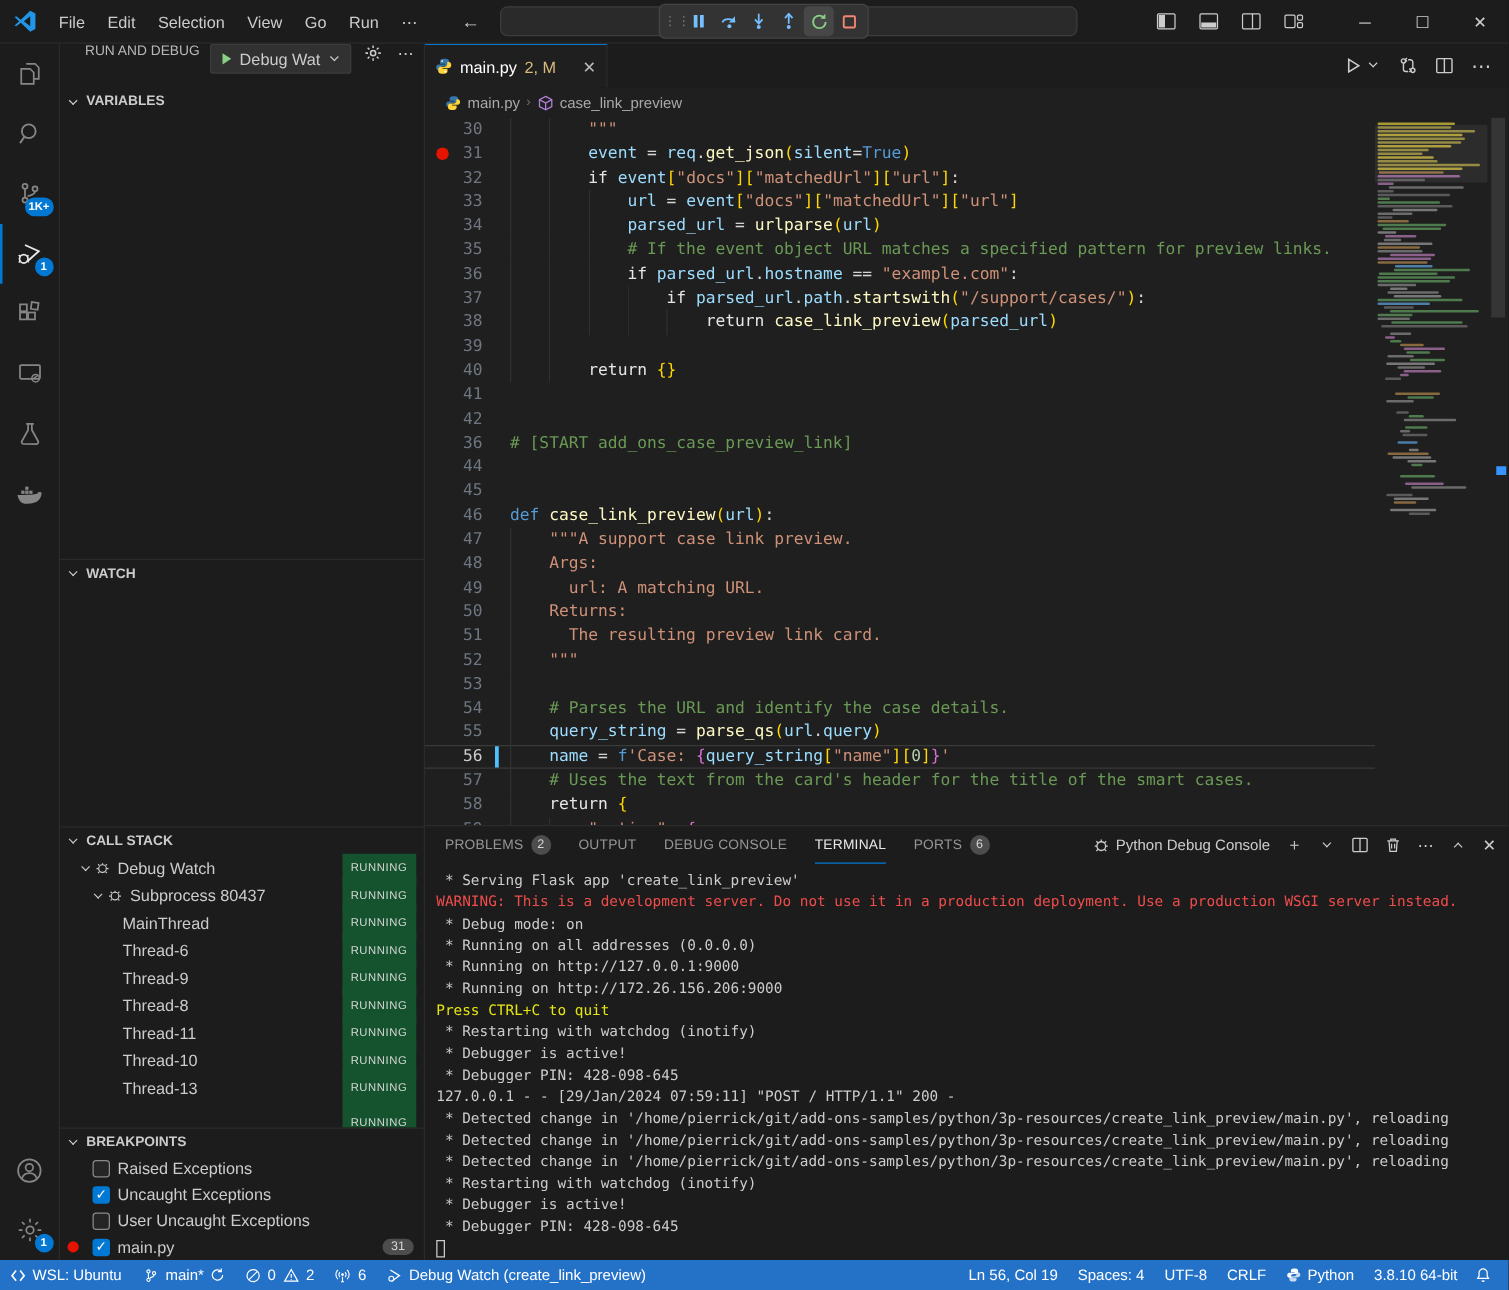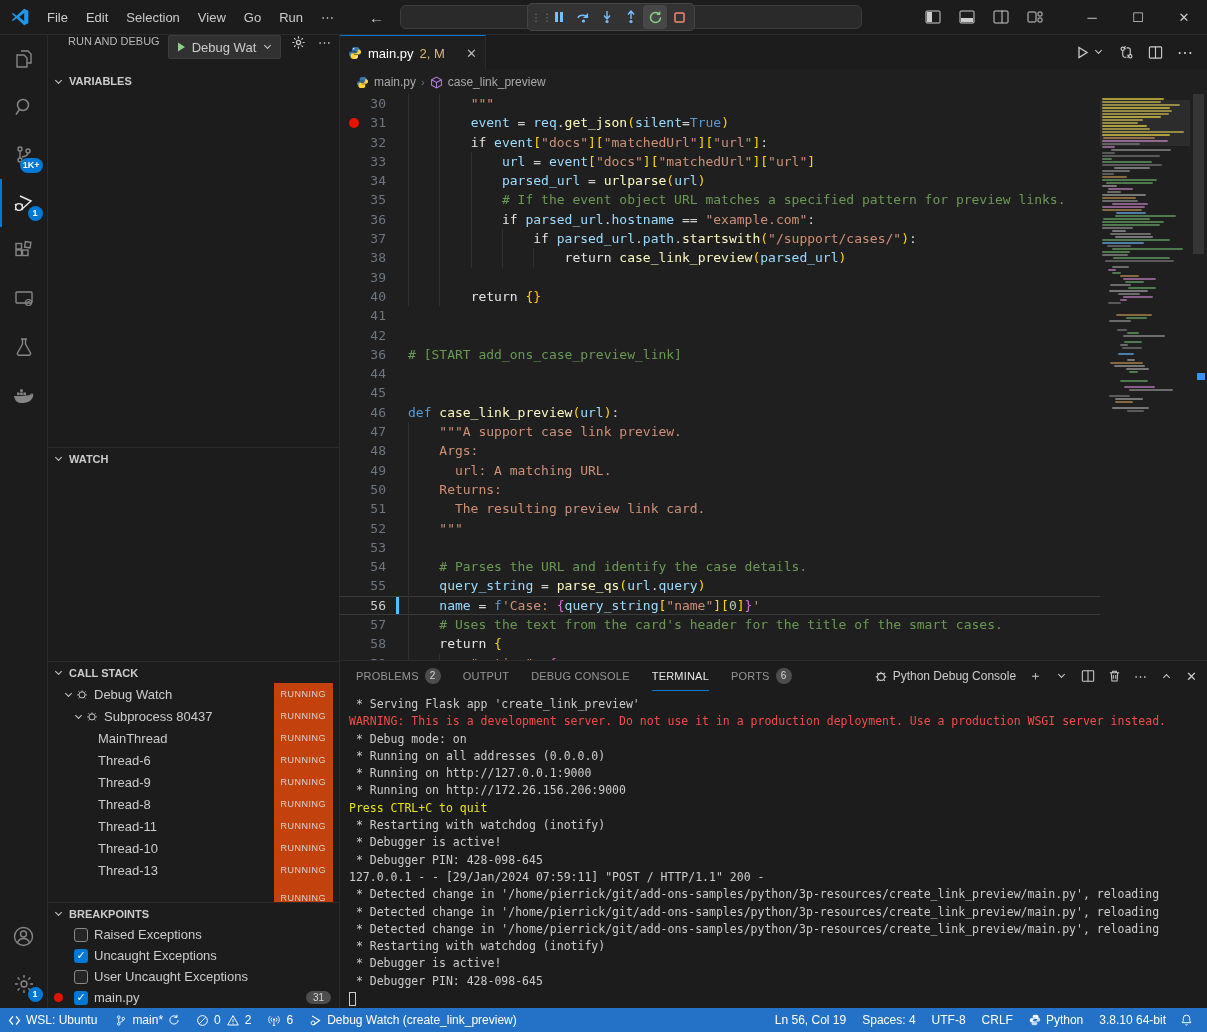--- a/index.html
+++ b/index.html
@@ -51,21 +51,21 @@
   .debug-config { display:flex; align-items:center; background:#313131; border:1px solid #3c3c3c;
     border-radius:2px; height:24px; padding:0 6px; gap:5px; font-size:13px; color:#cccccc; }
   .sb-header-actions { margin-left:auto; display:flex; gap:12px; align-items:center; color:#cccccc; }
   .section-header { height:22px; display:flex; align-items:center; gap:4px; padding-left:4px;
     border-top:1px solid #2b2b2b; font-size:11px; font-weight:bold; color:#cccccc; }
   .chev { width:5px; height:5px; border-right:1px solid #cccccc; border-bottom:1px solid #cccccc;
     transform:rotate(45deg); margin:0 4px 2px 4px; flex:none; }
   .section-body { overflow:hidden; }
   .cs-row { height:22px; display:flex; align-items:center; font-size:13px; color:#cccccc; }
   .cs-label { white-space:nowrap; overflow:hidden; }
-  .running-badge { margin-left:auto; margin-right:6px; background:#c2410c; border-radius:3px;
+  .running-badge { margin-left:auto; margin-right:6px; background:#14532d; border-radius:3px;
     font-size:9px; letter-spacing:.5px; color:#d6d6d6; padding:12px 7px; flex:none; }
   .bug-ico { margin-right:5px; flex:none; }
   .bp-row { height:21px; display:flex; align-items:center; padding-left:26px; position:relative; }
   .bp-check { width:14px; height:14px; border-radius:3px; margin-right:6px; flex:none;
     display:flex; align-items:center; justify-content:center; font-size:11px; color:#fff; }
   .bp-check.checked { background:#0078d4; }
   .bp-check.unchecked { background:#252525; border:1px solid #8a8a8a; }
   .bp-dot { position:absolute; left:6px; width:9px; height:9px; border-radius:50%; background:#e51400; }
   .count-badge { margin-left:auto; margin-right:8px; background:#4d4d4d; color:#d6d6d6;
     font-size:10px; border-radius:9px; padding:1px 7px; }

